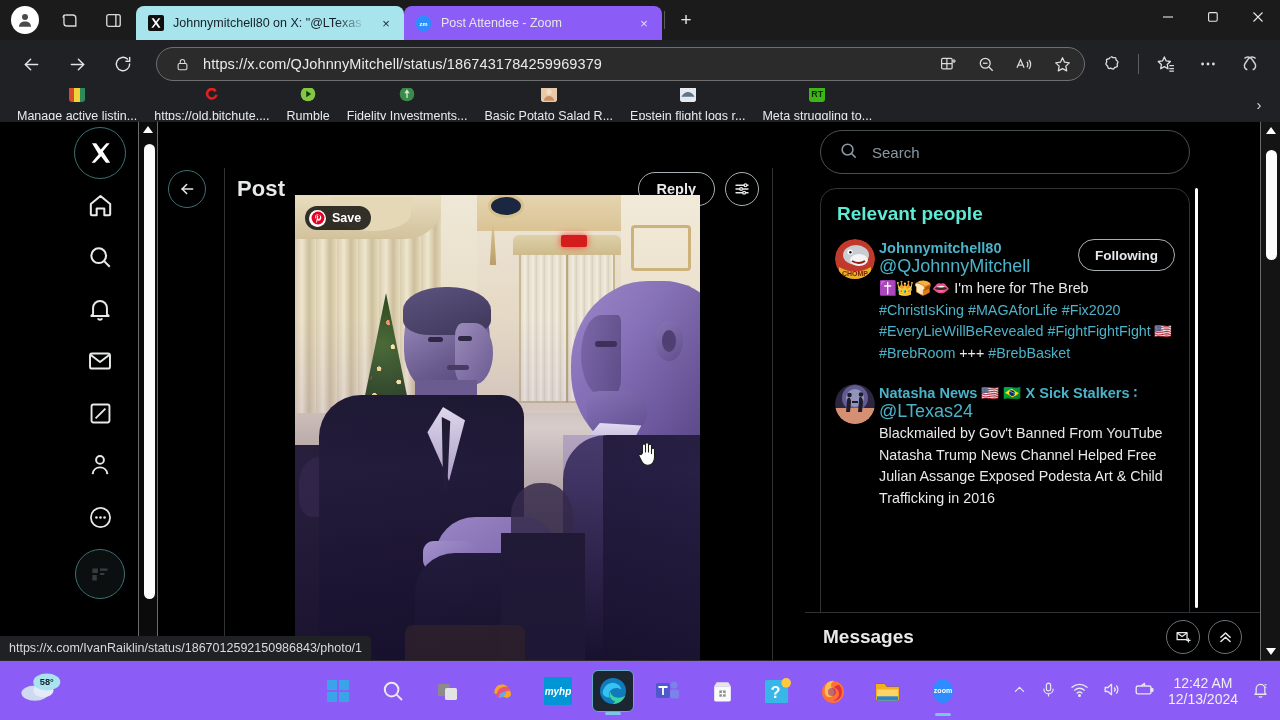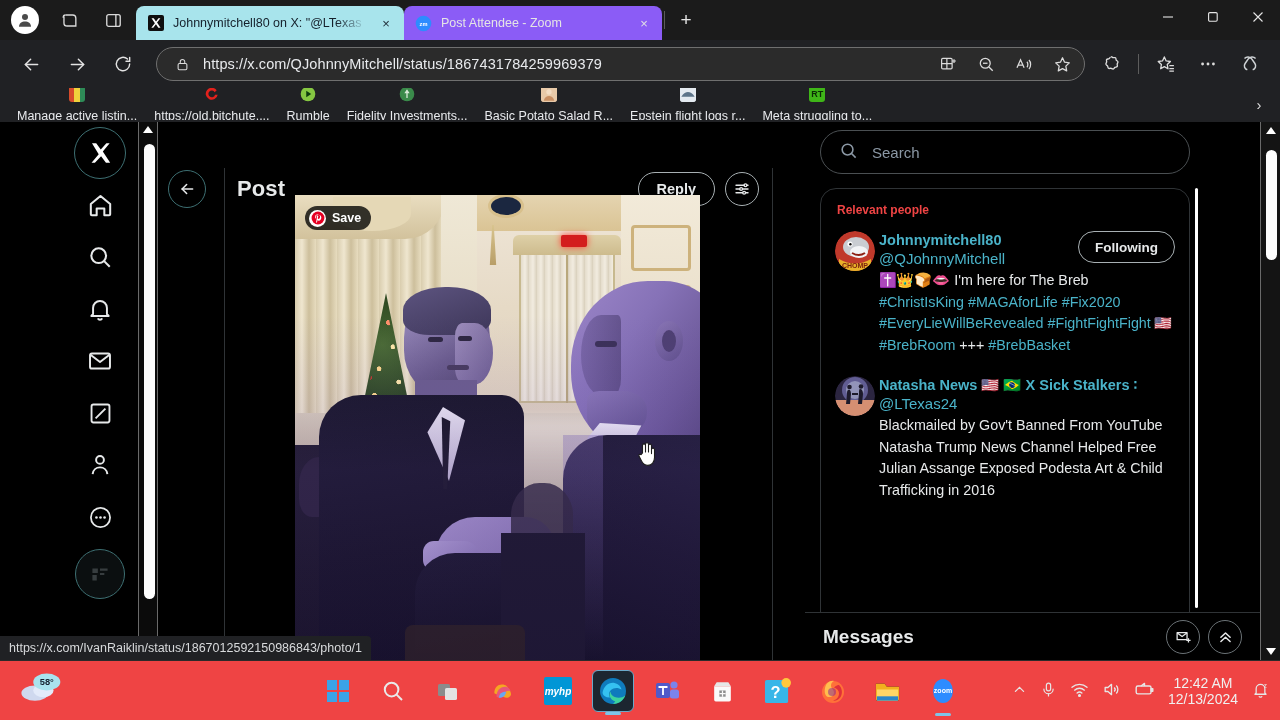--- a/index.html
+++ b/index.html
@@ -117,28 +117,28 @@
   
   .sc { position: absolute; }
   .cursor-hand { position: absolute; left: 340px; top: 245px; z-index: 12; }
 
   
   .x-right { position: absolute; left: 805px; top: 0; width: 455px; height: 538px; }
   .search-box { position: absolute; left: 15px; top: 8px; width: 370px; height: 44px; border-radius: 22px;
      border: 1px solid #4a4f52; display: flex; align-items: center; gap: 14px; padding: 0 18px; color: #8b98a5; }
   .search-placeholder { font-size: 15px; color: #8b98a5; }
   .rp-card { position: absolute; left: 15px; top: 66px; width: 370px; height: 472px; border: 1px solid #2f3336; border-radius: 16px 16px 0 0; overflow: hidden; }
-  .rp-title { font-size: 12px; font-weight: 800; color: #ef4444; padding: 14px 16px 10px 16px; }
+  .rp-title { font-size: 19px; font-weight: 800; color: #5eead4; padding: 14px 16px 10px 16px; }
   .person { display: flex; padding: 4px 14px 10px 14px; gap: 4px; }
   .pav { width: 40px; height: 40px; border-radius: 50%; flex: 0 0 40px; overflow: hidden; position: relative; }
   .pbody { flex: 1 1 auto; min-width: 0; }
   .prow { display: flex; align-items: flex-start; }
   .pnames { flex: 1 1 auto; min-width: 0; }
   .pname { font-size: 14.5px; font-weight: 700; color: #4ab3c9; line-height: 18px; }
-  .phandle { font-size: 15px; color: #4ab3c9; line-height: 19px; }
+  .phandle { font-size: 18px; color: #4ab3c9; line-height: 19px; }
   .follow-btn { flex: 0 0 auto; height: 32px; padding: 0 16px; border-radius: 16px; border: 1px solid #a8b0b3;
      display: flex; align-items: center; justify-content: center; color: #e7e9ea; font-size: 13.5px; font-weight: 700; margin-left: 8px; }
   .pbio { font-size: 14.3px; line-height: 21.5px; color: #e7e9ea; margin-top: 2px; word-wrap: break-word; }
   .pbio .tag { color: #4ab3c9; }
 
   .right-scroll { position: absolute; left: 390px; top: 66px; width: 3px; height: 420px; background: #fff; border-radius: 2px; }
 
   
   .messages-dock { position: absolute; left: 805px; bottom: 0; width: 455px; height: 48px; background: #000; border-top: 1px solid #2f3336; display: flex; align-items: center; padding: 0 18px; }
   .msg-title { font-size: 19px; font-weight: 800; color: #e7e9ea; }
@@ -147,21 +147,21 @@
 
   
   .page-scroll { position: absolute; right: 0; top: 0; width: 20px; height: 538px; background: #141414; border-left: 1px solid #6a6a6a; }
   .ps-thumb { position: absolute; left: 4.5px; top: 28px; width: 11px; height: 110px; background: #fdfdfd; border-radius: 6px; }
 
   
   .status-url { position: absolute; left: 0; bottom: 0; height: 24px; background: #202124; color: #d8dadc;
      font-size: 12.5px; display: flex; align-items: center; padding: 0 9px; border-top-right-radius: 4px; z-index: 30; white-space: nowrap; }
 
   
-  .taskbar { position: absolute; left: 0; bottom: 0; width: 1280px; height: 60px; background: #ef4444; border-top: 1px solid #2a2a2a; }
+  .taskbar { position: absolute; left: 0; bottom: 0; width: 1280px; height: 60px; background: #8b5cf6; border-top: 1px solid #2a2a2a; }
   .weather { position: absolute; left: 18px; top: 10px; display: flex; align-items: center; gap: 4px; }
   .tb-center { position: absolute; left: 0; right: 0; top: 0; height: 60px; display: flex; align-items: center; justify-content: center; gap: 13px; }
   .tb-app { width: 42px; height: 42px; border-radius: 6px; display: flex; align-items: center; justify-content: center; position: relative; }
   .tb-app.active { border: 1px solid #6aa9c9; background: #1c2630; }
   .run-dot { position: absolute; bottom: -4px; left: 50%; transform: translateX(-50%); width: 16px; height: 3.5px; border-radius: 2px; background: #7fc4e8; }
   .tray { position: absolute; right: 10px; top: 0; height: 60px; display: flex; align-items: center; gap: 13px; color: #e6e6e6; }
   .clock { text-align: center; font-size: 14px; line-height: 16px; color: #f0f0f0; }
 
   .nodrag { user-select: none; }
 </style>

